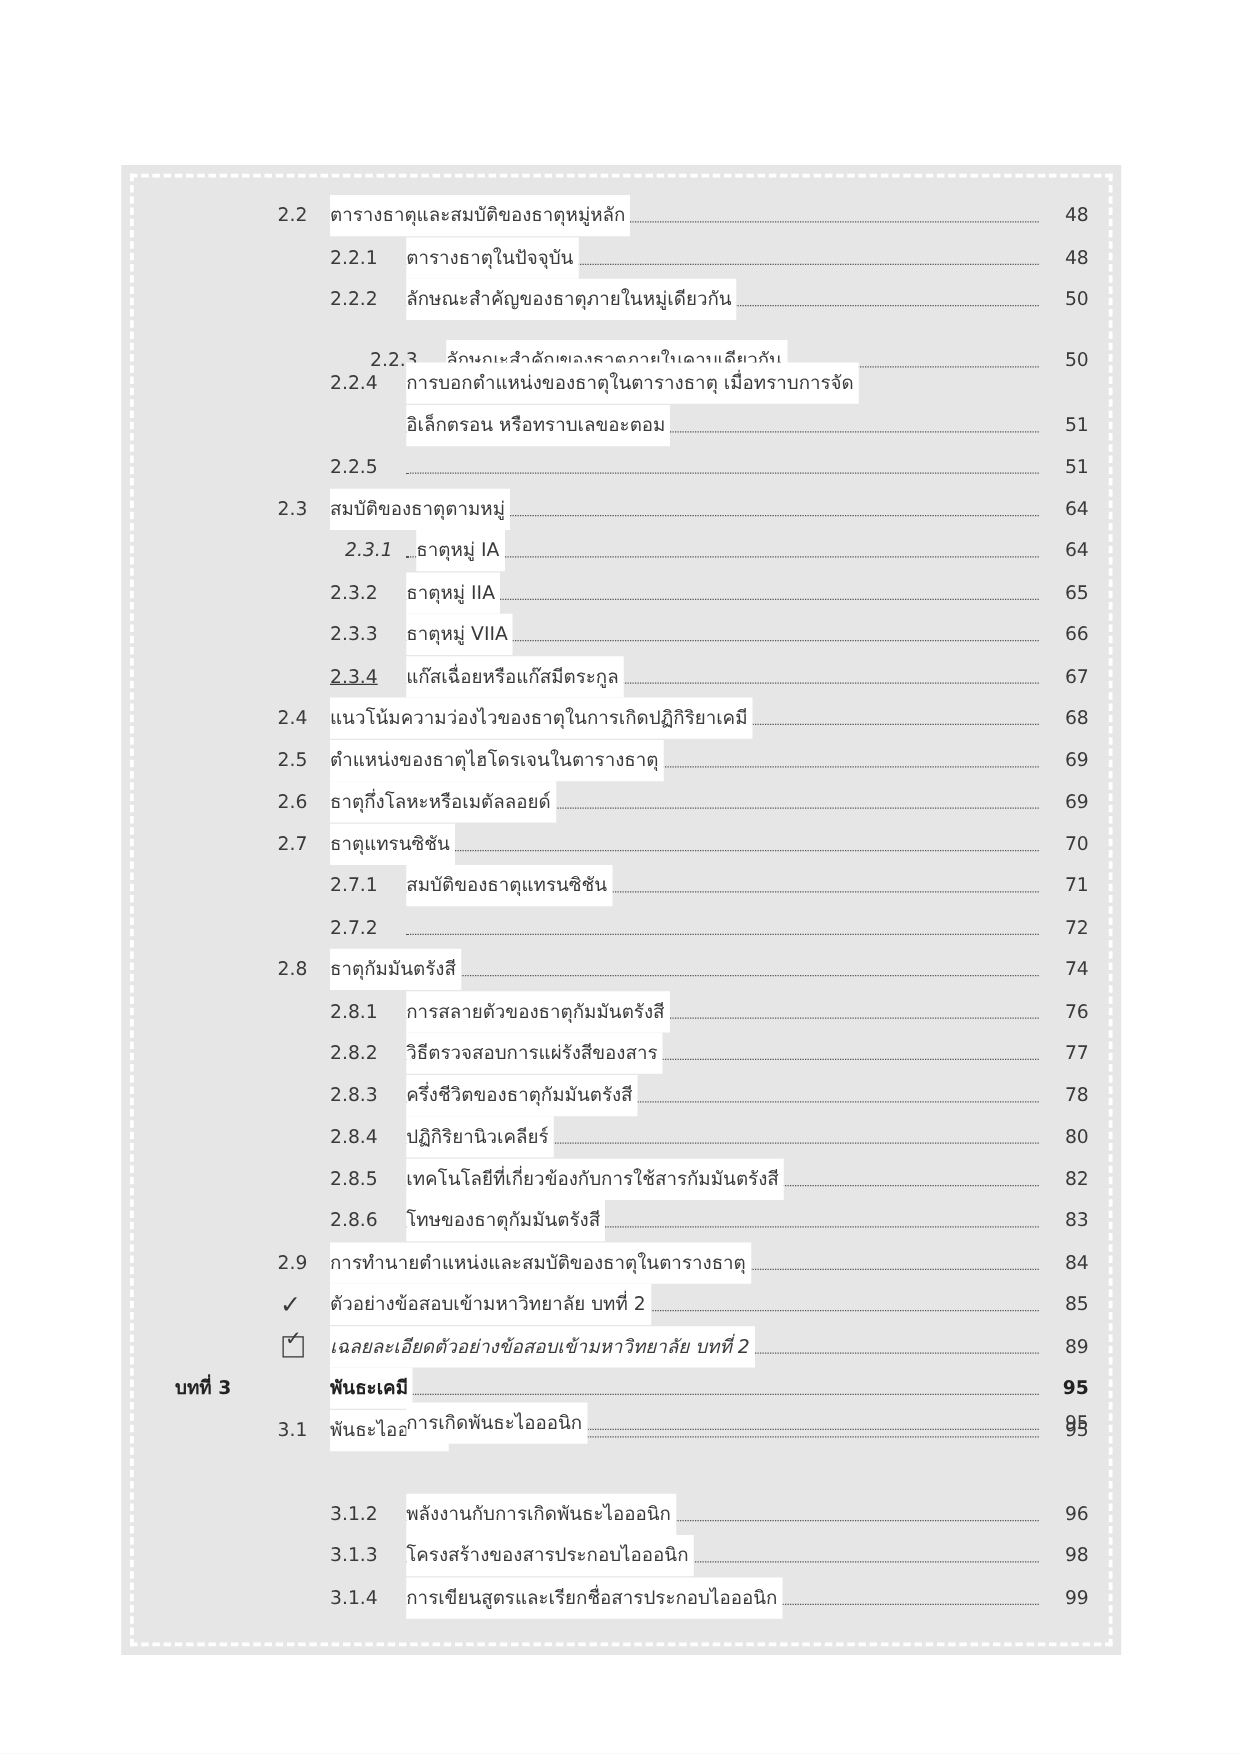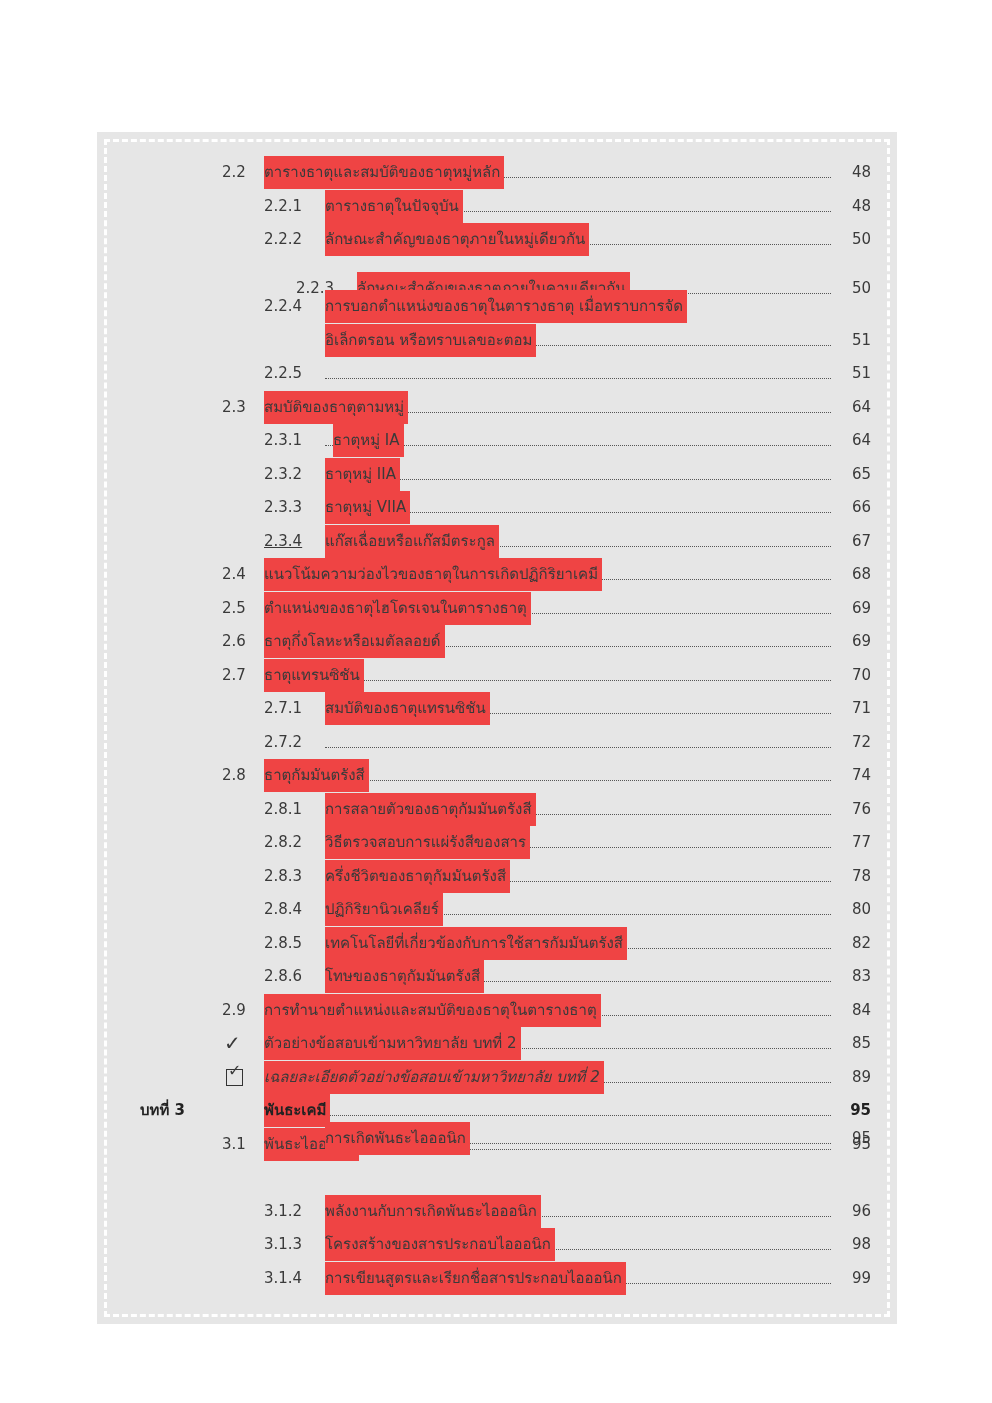--- a/index.html
+++ b/index.html
@@ -15,21 +15,21 @@
   }
   .panel-border {
     position: absolute; left: 7px; top: 7px; right: 7px; bottom: 7px;
     border: 3px dashed #ffffff;
   }
   .row {
     position: absolute; left: 0; right: 0; height: 33px;
     font-size: 15px; line-height: 33px;
   }
   .num { position: absolute; white-space: nowrap; }
-  .title { position: absolute; white-space: nowrap; background: #ef4444; padding-right: 4px; z-index: 2; }
+  .title { position: absolute; white-space: nowrap; background: #ffffff; padding-right: 4px; z-index: 2; }
   .leader {
     position: absolute; left: 0; right: 66px; top: 21px;
     border-bottom: 1.5px dotted #555; z-index: 1;
   }
   .page { position: absolute; right: 26px; width: 40px; text-align: right; }
   .bold { font-weight: bold; color: #222; }
   .chk { position: absolute; font-size: 20px; }
   .box {
     position: absolute; width: 15px; height: 15px; border: 1.6px solid #333; top: 8px;
   }
@@ -79,21 +79,21 @@
         <span class="leader" style="left: 228px;"></span>
         <span class="page">51</span>
       </div>
       <div class="row" style="top: 258.5px;">
         <span class="num" style="left: 125px;">2.3</span>
         <span class="title" style="left: 167px;">สมบัติของธาตุตามหมู่</span>
         <span class="leader" style="left: 167px;"></span>
         <span class="page">64</span>
       </div>
       <div class="row" style="top: 292px;">
-        <span class="num" style="left: 167px;">2.3.1</span>
+        <span class="num" style="left: 179px; font-style: italic;">2.3.1</span>
         <span class="title" style="left: 236px;">ธาตุหมู่ IA</span>
         <span class="leader" style="left: 228px;"></span>
         <span class="page">64</span>
       </div>
       <div class="row" style="top: 325.5px;">
         <span class="num" style="left: 167px;">2.3.2</span>
         <span class="title" style="left: 228px;">ธาตุหมู่ IIA</span>
         <span class="leader" style="left: 228px;"></span>
         <span class="page">65</span>
       </div>

